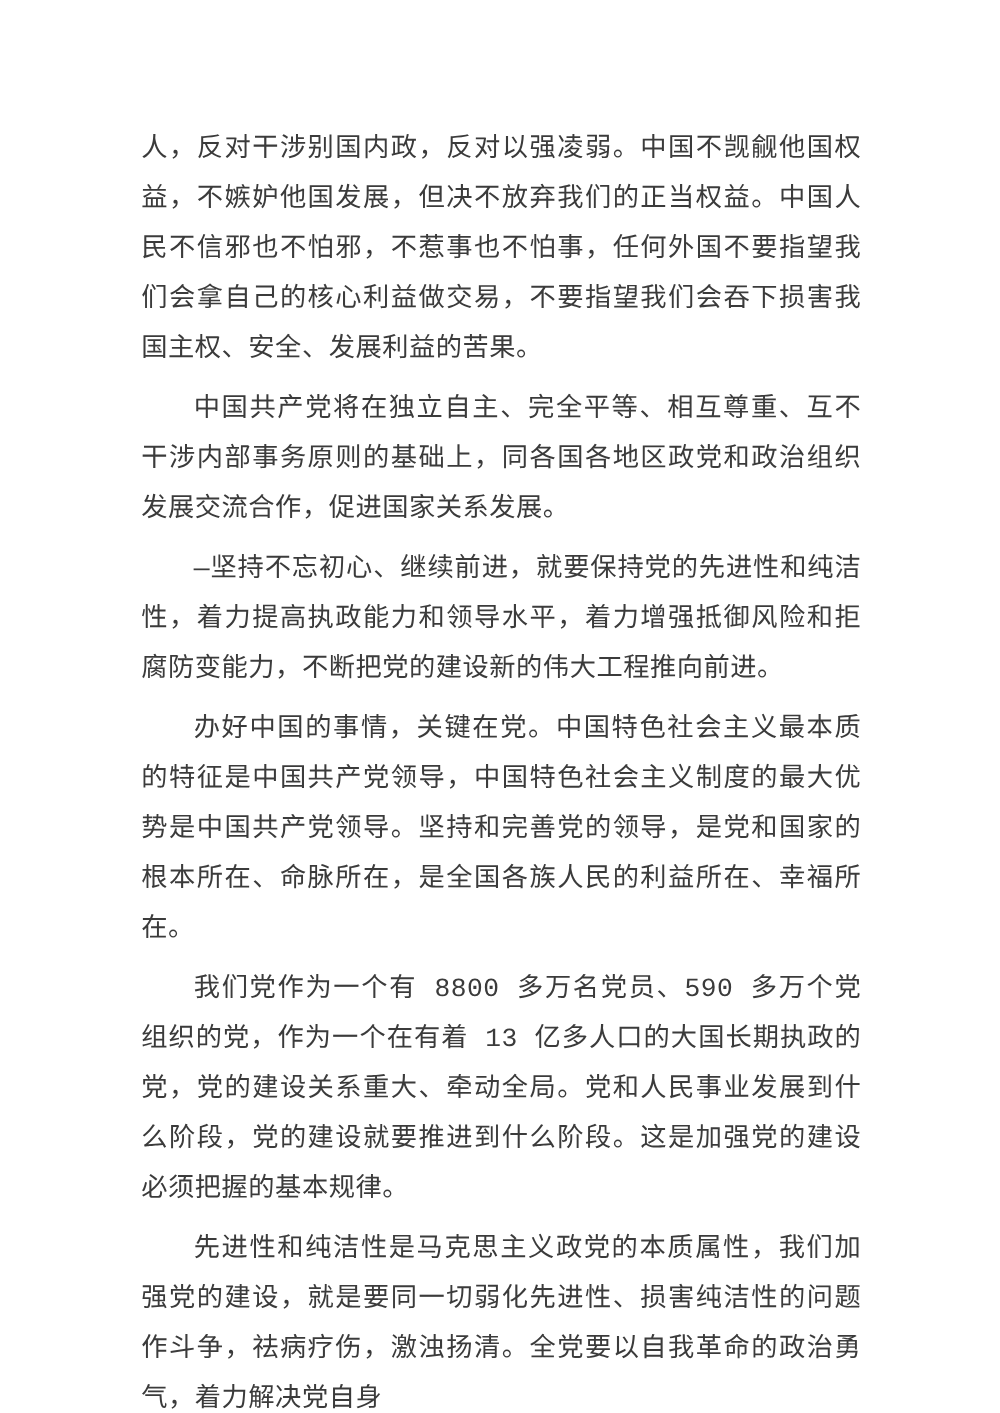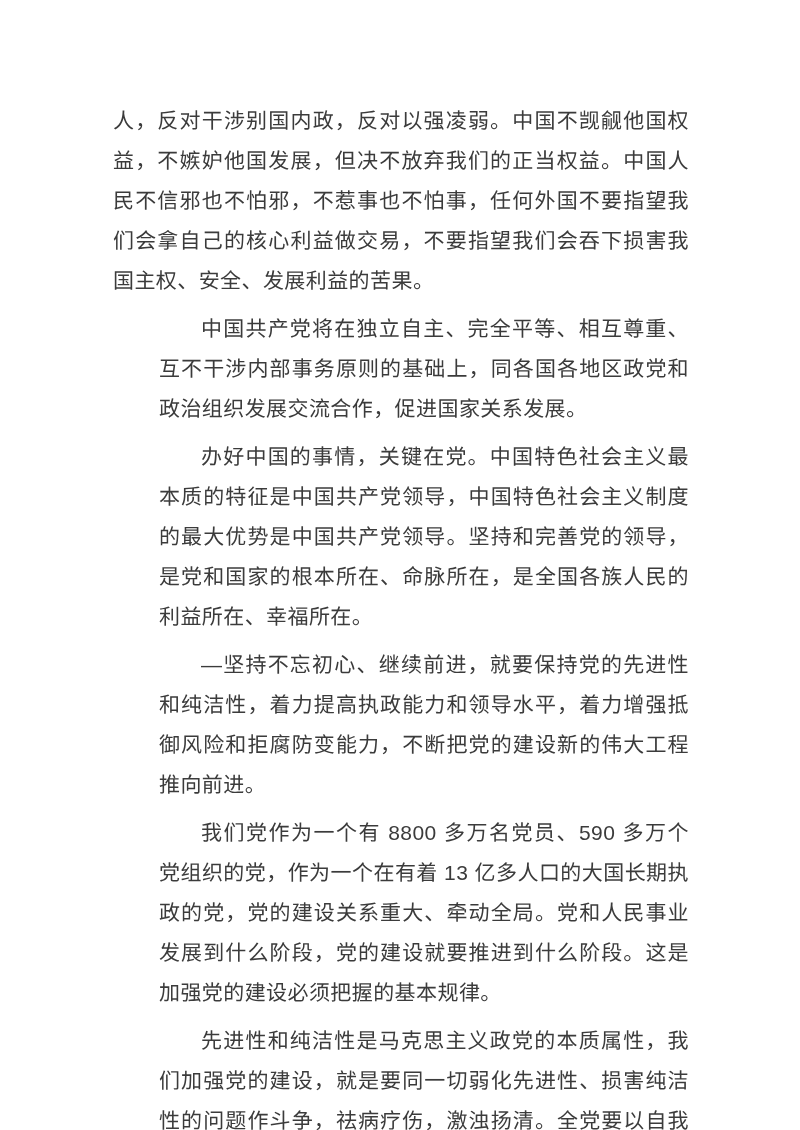--- a/index.html
+++ b/index.html
@@ -6,49 +6,48 @@
     margin: 0;
     padding: 0;
     background: #ffffff;
   }
   .page {
     position: relative;
     width: 800px;
     height: 1130px;
     background: var(--page-bg, #ffffff);
     overflow: hidden;
-    font-family: Liberation Sans, sans-serif;
+    font-family: Liberation Mono, monospace;
   }
   .content {
     box-sizing: border-box;
     padding: 101px 111px 0 113px;
     color: var(--text-color, #3b3b3b);
   }
   .content p {
     margin: 0 0 8px 0;
     font-size: 21px;
     line-height: 40px;
     letter-spacing: 0.02em;
     text-align: justify;
     text-justify: inter-ideograph;
     word-break: break-all;
   }
   .content p.indent {
     text-indent: 2em;
-    margin-left: 46px;
   }
   .content p:last-child {
     margin-bottom: 0;
   }
 </style>
 </head>
 <body>
 
 <div class="page">
   <div class="content">
     <p>人，反对干涉别国内政，反对以强凌弱。中国不觊觎他国权益，不嫉妒他国发展，但决不放弃我们的正当权益。中国人民不信邪也不怕邪，不惹事也不怕事，任何外国不要指望我们会拿自己的核心利益做交易，不要指望我们会吞下损害我国主权、安全、发展利益的苦果。</p>
     <p class="indent">中国共产党将在独立自主、完全平等、相互尊重、互不干涉内部事务原则的基础上，同各国各地区政党和政治组织发展交流合作，促进国家关系发展。</p>
+    <p class="indent">—坚持不忘初心、继续前进，就要保持党的先进性和纯洁性，着力提高执政能力和领导水平，着力增强抵御风险和拒腐防变能力，不断把党的建设新的伟大工程推向前进。</p>
     <p class="indent">办好中国的事情，关键在党。中国特色社会主义最本质的特征是中国共产党领导，中国特色社会主义制度的最大优势是中国共产党领导。坚持和完善党的领导，是党和国家的根本所在、命脉所在，是全国各族人民的利益所在、幸福所在。</p>
-    <p class="indent">—坚持不忘初心、继续前进，就要保持党的先进性和纯洁性，着力提高执政能力和领导水平，着力增强抵御风险和拒腐防变能力，不断把党的建设新的伟大工程推向前进。</p>
     <p class="indent">我们党作为一个有 8800 多万名党员、590 多万个党组织的党，作为一个在有着 13 亿多人口的大国长期执政的党，党的建设关系重大、牵动全局。党和人民事业发展到什么阶段，党的建设就要推进到什么阶段。这是加强党的建设必须把握的基本规律。</p>
     <p class="indent">先进性和纯洁性是马克思主义政党的本质属性，我们加强党的建设，就是要同一切弱化先进性、损害纯洁性的问题作斗争，祛病疗伤，激浊扬清。全党要以自我革命的政治勇气，着力解决党自身</p>
   </div>
 </div>
 
 </body></html>

